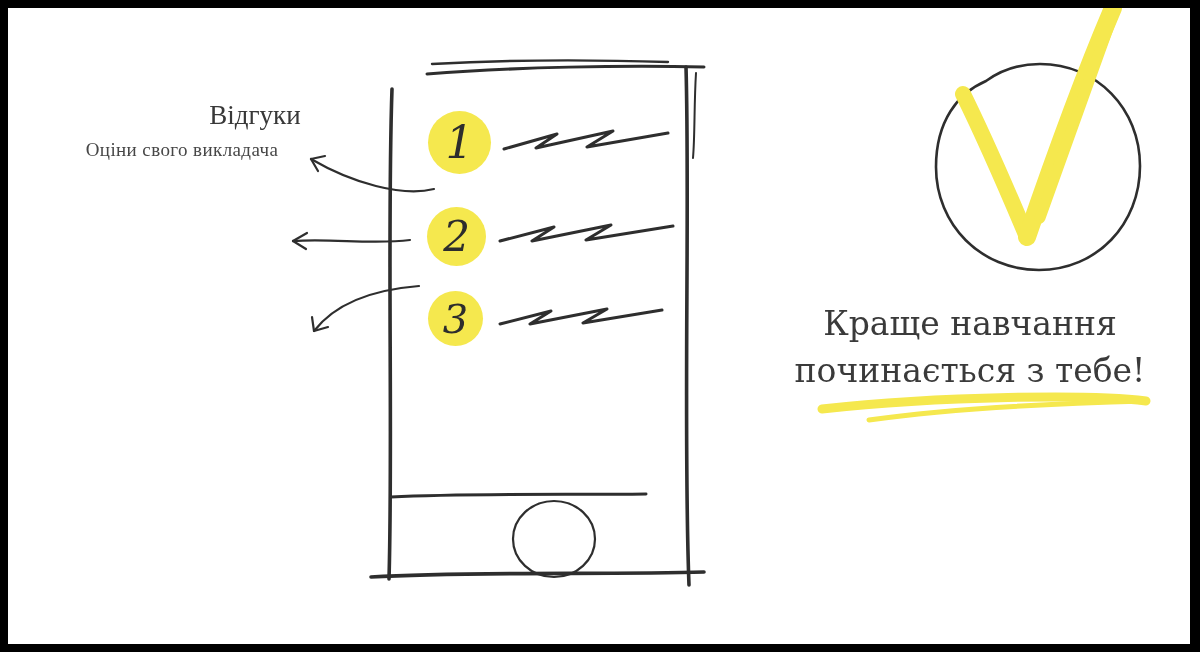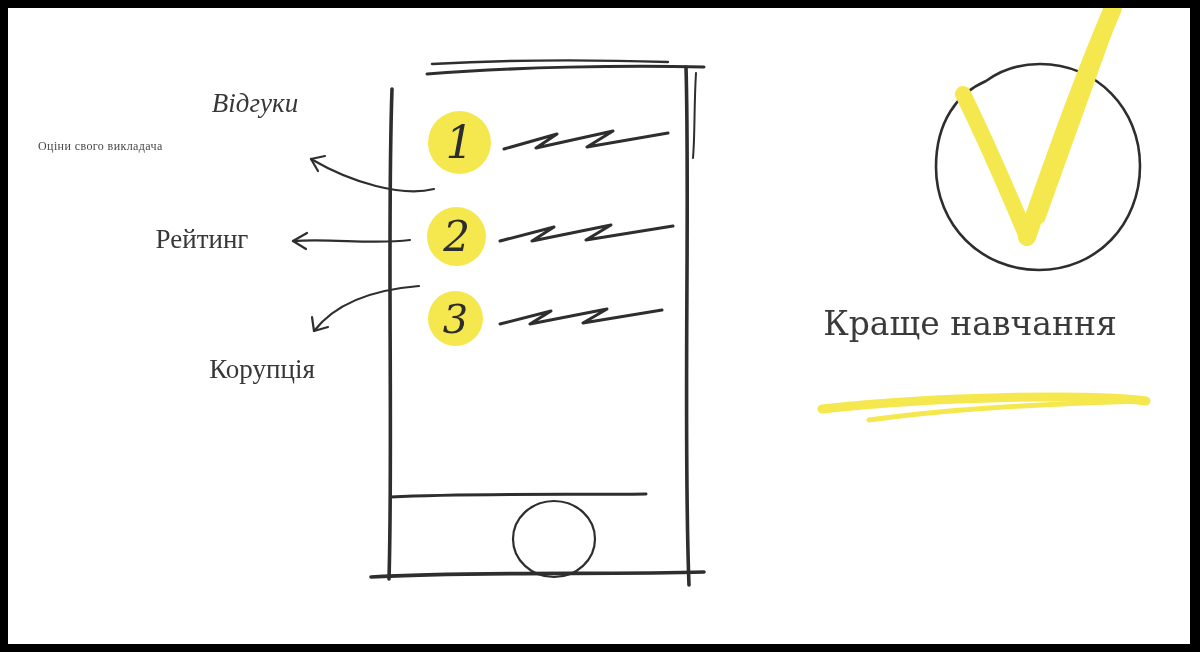--- a/index.html
+++ b/index.html
@@ -28,24 +28,24 @@
   }
   #badge-1 { left:428px; top:111px; width:63px; height:63px; font-size:44px; }
   #badge-2 { left:427px; top:207px; width:59px; height:59px; font-size:42px; }
   #badge-3 { left:428px; top:291px; width:55px; height:55px; font-size:40px; }
 
   .feature-title {
     position:absolute; text-align:center;
     font-size:27px; color:#383838;
   }
   .feature-sub {
-    position:absolute; text-align:left;
-    font-size:12px; letter-spacing:0.4px; color:#474747;
+    position:absolute; text-align:center;
+    font-size:19px; letter-spacing:0.4px; color:#474747;
   }
-  #title-1 { left:155px; top:88px; width:200px;font-style:italic; }
+  #title-1 { left:155px; top:100px; width:200px; }
   #sub-1   { left:38px;  top:139px; width:288px; }
   #title-2 { left:103px; top:224px; width:198px; }
   #sub-2   { left:6px;   top:268px; width:248px; }
   #title-3 { left:163px; top:354px; width:198px; }
   #sub-3   { left:23px;  top:397px; width:308px; }
 
   .slogan {
     position:absolute; left:770px; top:300px; width:400px;
     text-align:center;
     font-family:"DejaVu Serif", serif;
@@ -116,22 +116,21 @@
       </g>
     </svg>
 
     <div class="badge" id="badge-1">1</div>
     <div class="badge" id="badge-2">2</div>
     <div class="badge" id="badge-3">3</div>
 
     <div class="feature-title" id="title-1">Відгуки</div>
     <div class="feature-sub" id="sub-1">Оціни свого викладача</div>
 
-    <div class="feature-title" id="title-2">Рейтинг</div>
 
-    <div class="feature-title" id="title-3">Корупція</div>
 
     <div class="slogan">
       <div>Краще навчання</div>
+      <div>починається з тебе!</div>
     </div>
 
   </div>
 </div>
 
 </body></html>

